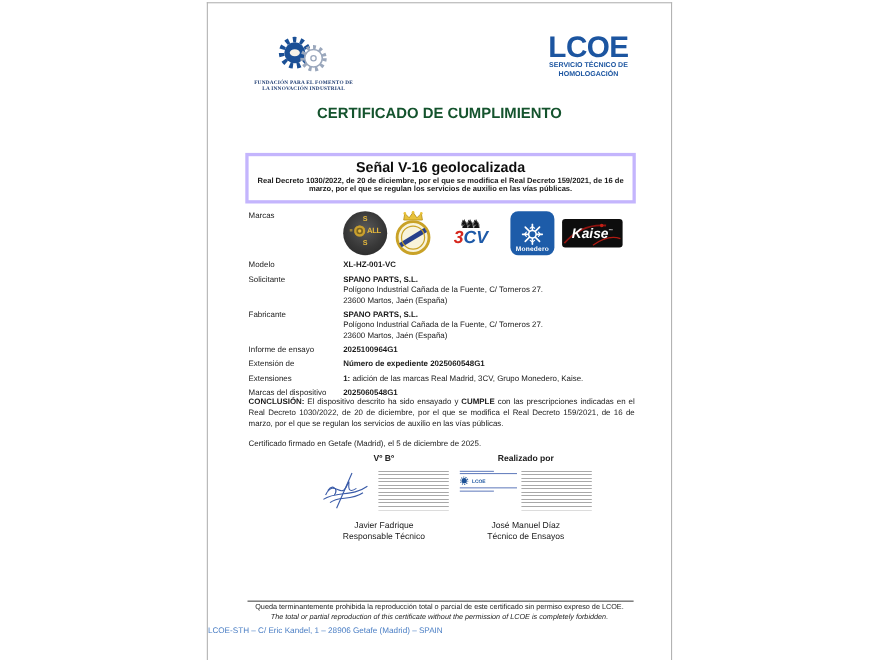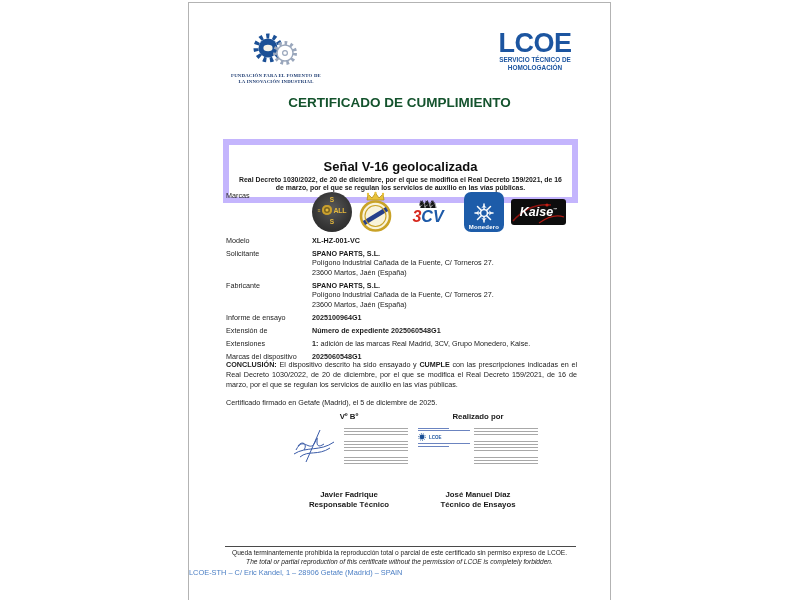--- a/index.html
+++ b/index.html
@@ -15,22 +15,22 @@
              line-height:5.8px;color:#1c3a70;letter-spacing:.2px;}
   .lcoe{position:absolute;right:24px;top:28px;width:102px;text-align:center;color:#1c55a0;}
   .lcoe-word{font-size:27px;font-weight:bold;line-height:25px;letter-spacing:-.5px;}
   .lcoe-sub{font-size:6.4px;font-weight:bold;line-height:7.6px;}
 
   
   .title{position:absolute;top:92px;left:0;right:0;text-align:center;color:#14532d;
          font-weight:bold;font-size:13.5px;line-height:16.5px;}
 
   
-  .pbox{position:absolute;left:34px;right:32px;top:136px;border:6px solid #c4b5fd;
-        text-align:center;padding:15px 6px 4px;}
+  .pbox{position:absolute;left:34px;right:32px;top:136px;border:3px solid #c4b5fd;
+        text-align:center;padding:3px 6px 4px;}
   .pbox-title{font-size:13px;font-weight:bold;color:#0d0d0d;line-height:14px;}
   .pbox-sub{font-size:6.9px;font-weight:bold;line-height:8.6px;margin-top:1.5px;}
 
   
   .marcas-row{position:absolute;left:37px;right:14px;top:188px;display:flex;}
   .flabel{width:86px;flex:none;font-size:7.2px;color:#222;}
   .logos{display:flex;align-items:center;gap:7px;margin-top:0px;}
   .sos{width:40px;height:40px;border-radius:50%;flex:none;
        background:radial-gradient(circle at 50% 42%,#5a5a5a 0%,#383838 55%,#232323 100%);
        color:#e6b93c;text-align:center;box-sizing:border-box;}
@@ -78,21 +78,21 @@
   .stamp{display:flex;justify-content:center;align-items:flex-start;gap:4px;margin-top:5px;height:42px;}
   .scribble svg{width:50px;height:38px;display:block;}
   .illegible{width:64px;height:36px;margin-top:2px;
              background:repeating-linear-gradient(to bottom,#a8a8a8 0,#a8a8a8 .9px,transparent .9px,transparent 3.2px);}
   .stamp-card{width:52px;text-align:left;}
   .tblue{height:1px;background:#6b84c0;margin:1.6px 0;}
   .tblue.short{width:60%;}
   .stamp-logos{display:flex;align-items:center;gap:3px;margin:2px 0;}
   .stamp-logos svg{width:8px;height:8px;}
   .stamp-lcoe{font-size:4.5px;font-weight:bold;color:#1c55a0;}
-  .sig-name{margin-top:22px;font-size:7.8px;font-weight:bold;line-height:9.6px;}
+  .sig-name{margin-top:5px;font-size:7.8px;font-weight:normal;line-height:9.6px;}
 
   
   .footline{position:absolute;left:36px;right:34px;top:543px;border-top:1px solid #4a4a4a;}
   .foot1{position:absolute;top:546px;left:0;right:0;text-align:center;font-size:6.6px;color:#222;}
   .foot2{position:absolute;top:555px;left:0;right:0;text-align:center;font-size:6.6px;
          font-style:italic;color:#222;}
   .contact{position:absolute;top:565px;left:0;right:0;display:flex;justify-content:center;
            gap:22px;color:#4a7ec4;font-size:7.4px;flex-direction:column;}
   .contact .lnk{text-decoration:underline;cursor:pointer;}
 </style>

